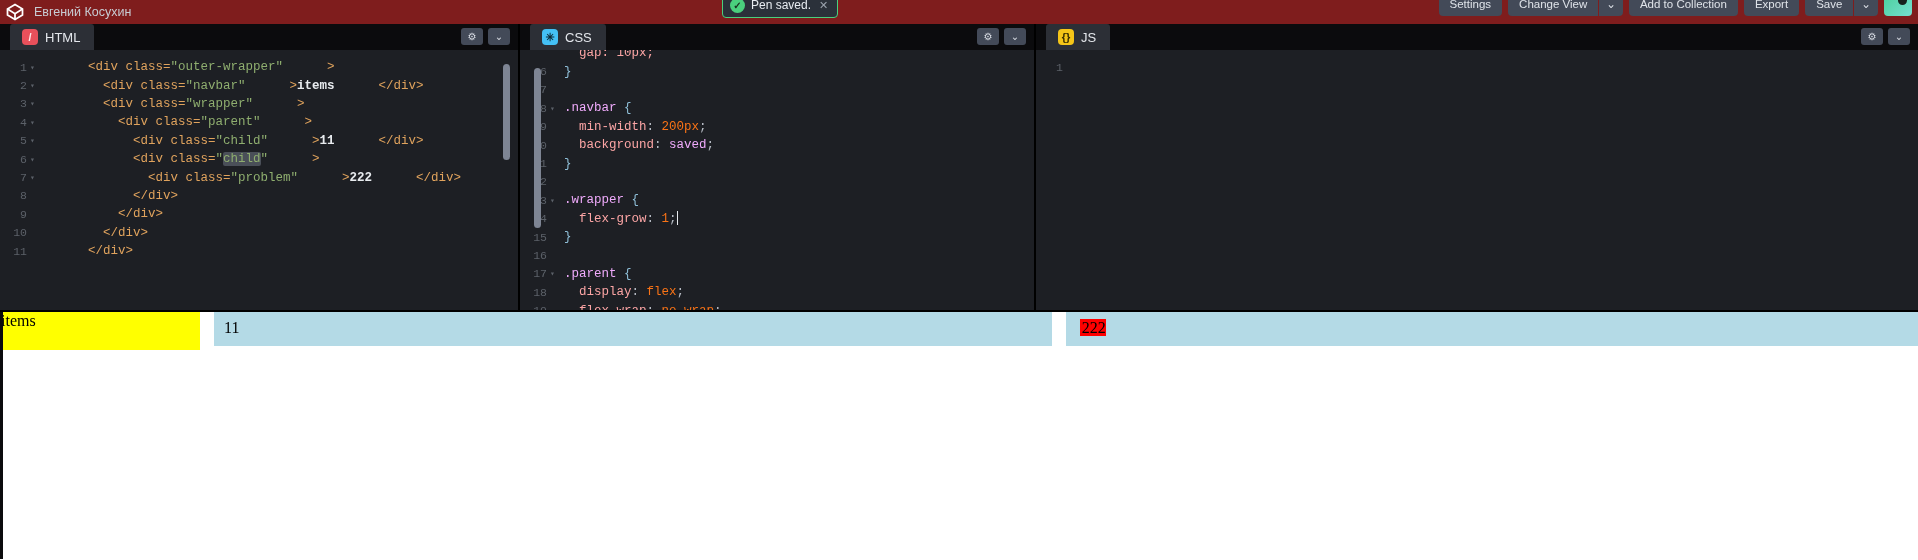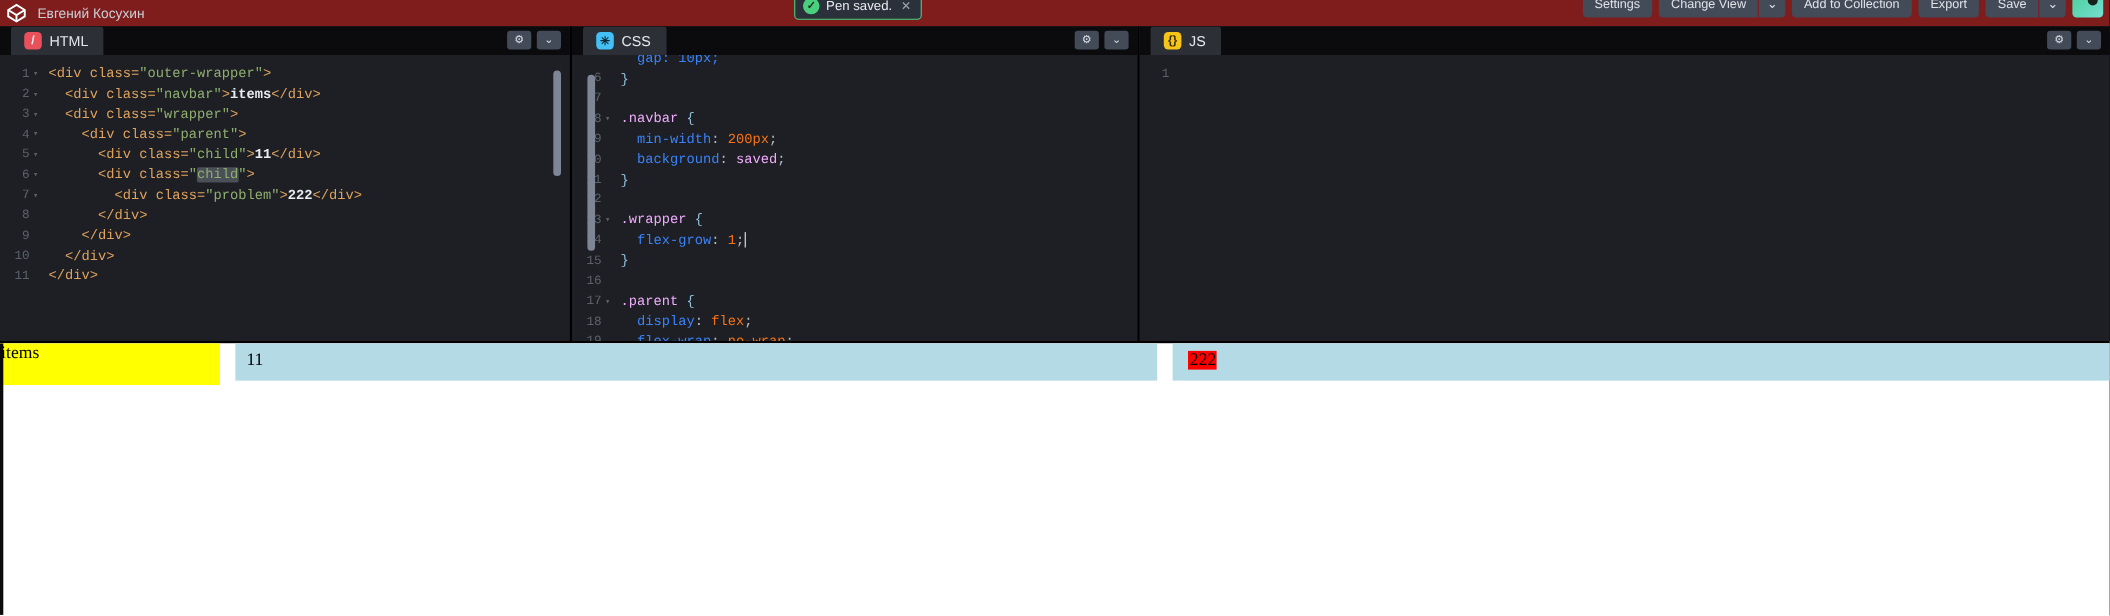--- a/index.html
+++ b/index.html
@@ -149,25 +149,25 @@
     font-size: 11.5px;
   }
   .fold {
     width: 10px; flex: 0 0 10px;
     color: #5c6169; font-size: 8px; text-align: left;
   }
   .ltxt { color: #d6d9de; padding-left: 4px; }
 
   
   .tk-punc { color: #b9bec7; }
-  .tk-tag  { color: #e0a35d; }
+  .tk-tag  { color: #e0a35d; margin-left: 44px; }
   .tk-str  { color: #8fae6f; }
   .tk-txt  { color: #e8ebef; font-weight: bold; }
   .tk-sel  { color: #f0abfc; }
-  .tk-prop { color: #3b82f6; }
+  .tk-prop { color: #fca5a5; }
   .tk-val  { color: #f97316; }
   .tk-brc  { color: #8fbfd8; }
   .hl { background: #4a4f58; border-radius: 2px; }
   .caret {
     display: inline-block; width: 1px; height: 14px;
     background: #e8ebef; vertical-align: -3px;
   }
 
   .vscroll {
     position: absolute; top: 0; width: 7px;

